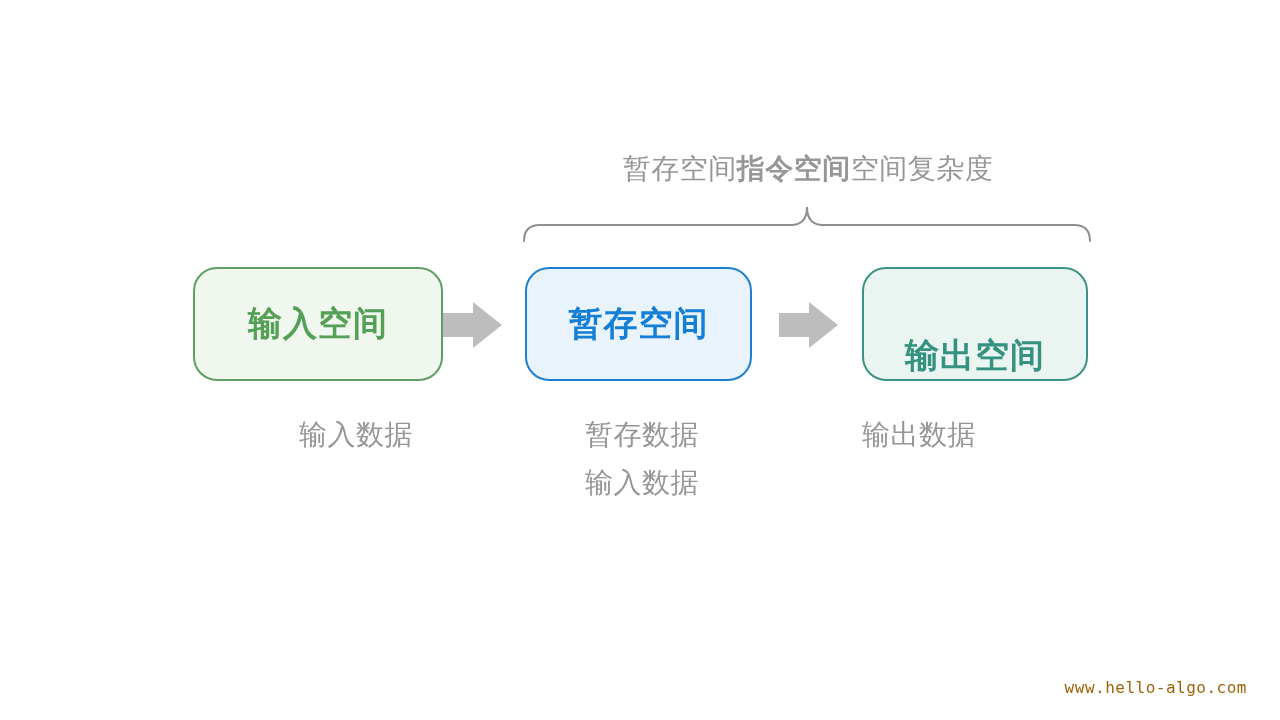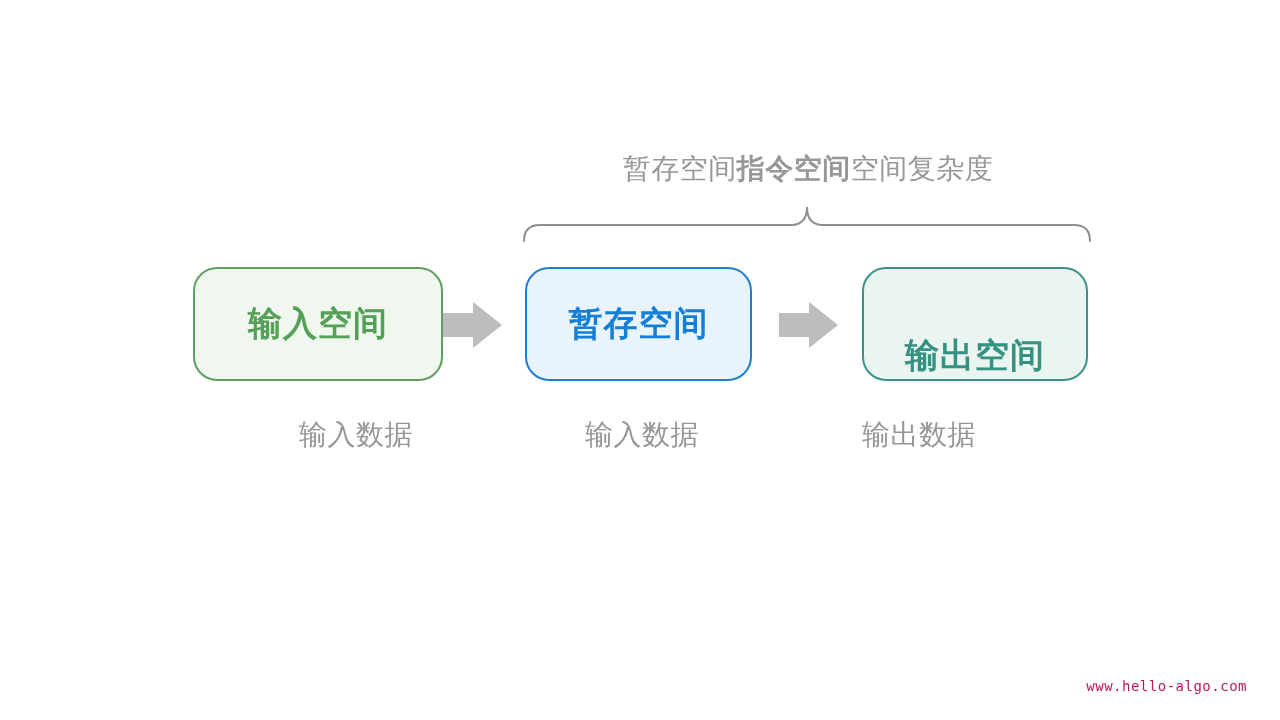--- a/index.html
+++ b/index.html
@@ -58,22 +58,22 @@
   .note-input  { left: 193px; top: 421px; width: 220px; text-align: right; height: 28px; line-height: 28px; }
   .note-output { left: 862px; top: 421px; width: 226px; text-align: left; height: 28px; line-height: 28px; }
   .note-temp-list { position: absolute; left: 585px; top: 411px; }
   .note-temp-list .note-line { height: 48px; line-height: 48px; font-size: 28px; color: #969696; letter-spacing: 0.5px; }
   
   .watermark {
     position: absolute;
     right: 33px;
     top: 678px;
     font-family: "DejaVu Sans Mono", "Liberation Mono", monospace;
-    font-size: 14px;
-    color: #be185d;
+    font-size: 16px;
+    color: #a16207;
     letter-spacing: 0.5px;
   }
 </style>
 </head>
 <body>
 
 <div id="stage">
 
   <div class="scope-title">
     <span>暂存空间</span><span class="bold">指令空间</span><span>空间复杂度</span>
@@ -104,20 +104,21 @@
   </div>
   <div class="flow-arrow arrow-2">
     <svg width="59" height="46" viewBox="0 0 59 46">
       <polygon points="0,11 30,11 30,0 59,23 30,46 30,35 0,35" fill="#bdbdbd"></polygon>
     </svg>
   </div>
 
   <div class="note note-input">输入数据</div>
 
   <div class="note-temp-list">
+    <div class="note-line">暂存数据</div>
     <div class="note-line">输入数据</div>
   </div>
 
   <div class="note note-output">输出数据</div>
 
   <div class="watermark">www.hello-algo.com</div>
 
 </div>
 
 </body></html>

